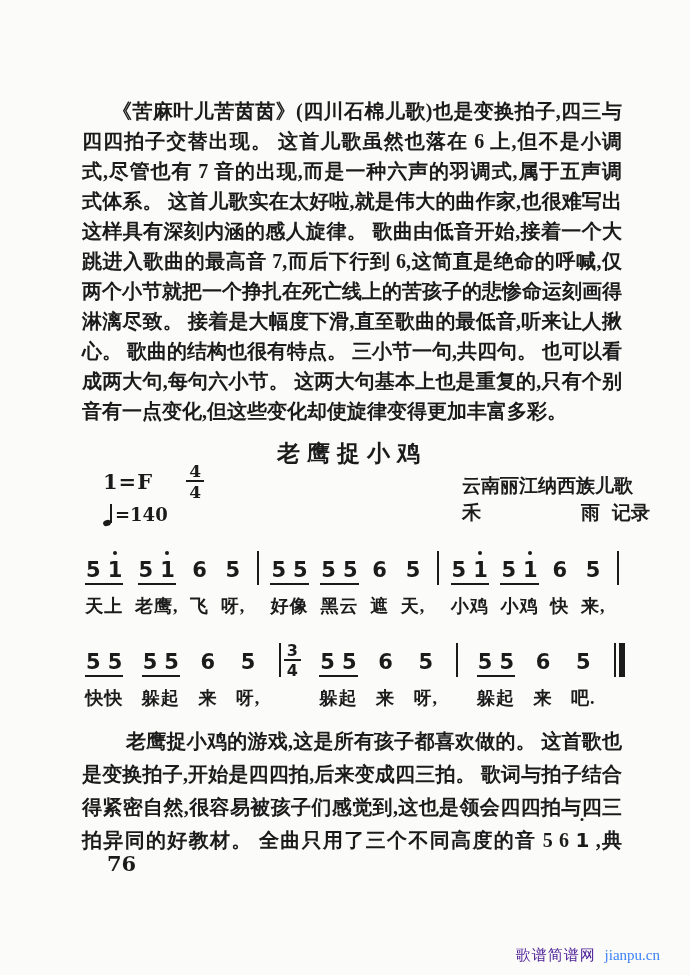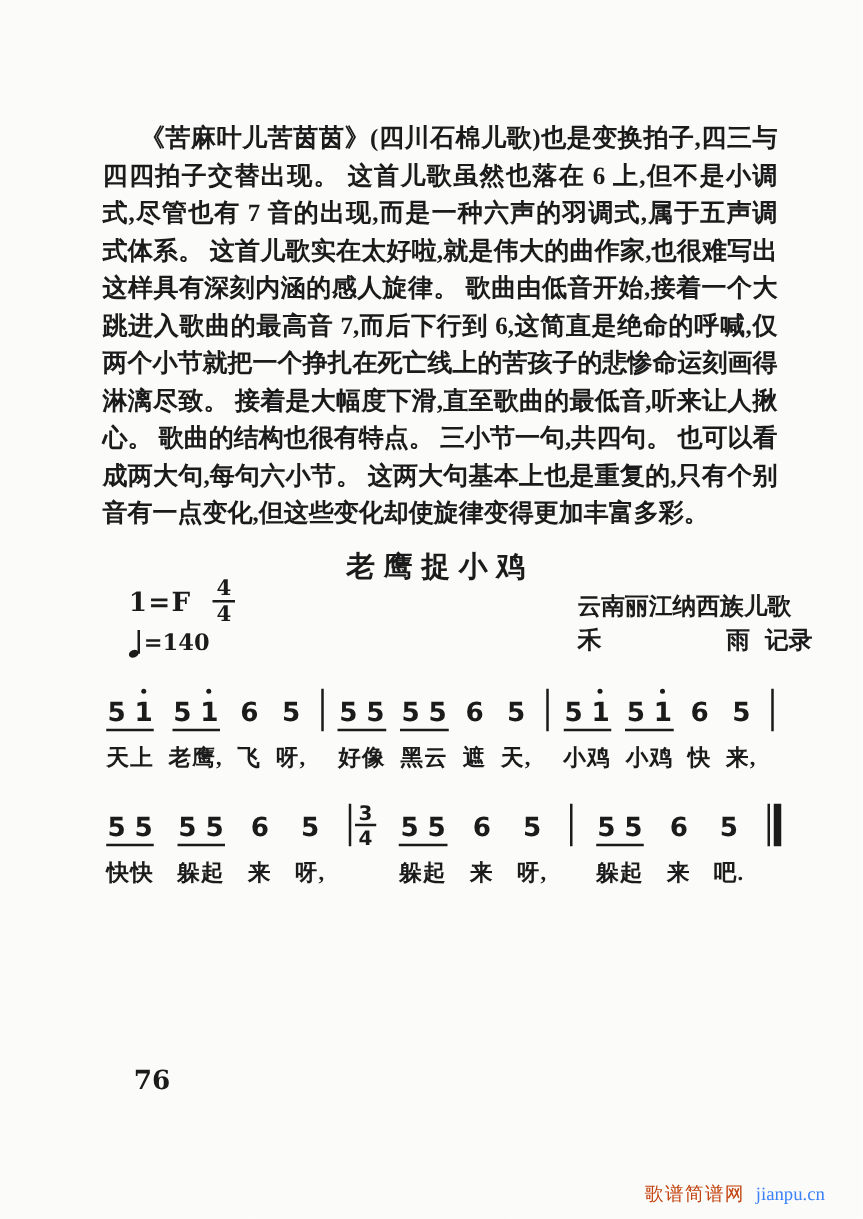--- a/index.html
+++ b/index.html
@@ -17,21 +17,21 @@
   .para2 .line{height:33px;line-height:33px;}
   .para .line.indent1{padding-left:30px;}
   .para .line.indent2{padding-left:44px;}
   .para .line.noj{text-align-last:left;}
   .inhi{position:relative;display:inline-block;font-family:"DejaVu Sans",sans-serif;font-weight:bold;}
   .inhi .hdot{position:absolute;top:-6px;left:50%;transform:translateX(-50%);
     width:3px;height:3px;border-radius:50%;background:currentColor;}
   
   .song-title{position:absolute;top:438px;left:82px;width:540px;text-align:center;
     font-size:23px;font-weight:bold;letter-spacing:7px;}
-  .keysig{position:absolute;left:103px;top:462px;display:flex;align-items:center;gap:17px;
+  .keysig{position:absolute;left:103px;top:462px;display:flex;align-items:center;gap:33px;
     font-weight:bold;}
   .keysig .key{font-size:21px;letter-spacing:1px;font-family:"DejaVu Serif",serif;}
   .frac{display:flex;flex-direction:column;align-items:center;font-family:"DejaVu Serif",serif;}
   .frac .ftop{font-size:17px;line-height:18px;border-bottom:2px solid #1b1b1b;padding:0 3px 0;}
   .frac .fbot{font-size:17px;line-height:18px;padding-top:1px;}
   .tempo{position:absolute;left:103px;top:503px;display:flex;align-items:center;
     font-size:18px;font-weight:bold;font-family:"DejaVu Serif",serif;}
   .qnote{position:relative;width:11px;height:23px;display:inline-block;margin-right:1px;}
   .qnote::before{content:"";position:absolute;bottom:0;left:0;width:8px;height:6px;
     background:#1b1b1b;border-radius:50%;transform:rotate(-20deg);}
@@ -60,21 +60,21 @@
   .tscell .frac{margin-top:1px;}
   .tscell .ftop,.tscell .fbot{font-family:"DejaVu Sans",sans-serif;font-weight:bold;
     font-size:16px;line-height:17px;}
   .endbar{display:flex;gap:3px;margin-top:2px;}
   .endbar .thin{width:2px;height:34px;background:#1b1b1b;}
   .endbar .thick{width:6px;height:34px;background:#1b1b1b;}
   
   .pageno{position:absolute;left:107px;top:851px;font-size:21px;font-weight:600;
     font-family:"DejaVu Serif",serif;}
   .watermark{position:absolute;right:30px;bottom:10px;font-size:15px;letter-spacing:1px;}
-  .wm-name{color:#c2410c;}
+  .wm-name{color:#4c1d95;}
   .wm-url{color:#3b82f6;margin-left:4px;letter-spacing:0;}
 </style>
 </head>
 <body>
 
 <div class="page">
 
   <div class="para para1" id="para1" style="top:96px">
       <div class="line indent1">《苦麻叶儿苦茵茵》(四川石棉儿歌)也是变换拍子,四三与</div>
       <div class="line">四四拍子交替出现。 这首儿歌虽然也落在 6 上,但不是小调</div>
@@ -312,20 +312,26 @@
           </div>
         </div>
         <div class="lyric">吧.</div>
       </div>
       <div class="endbar">
         <div class="thin"></div>
         <div class="thick"></div>
       </div>
     </div>
 
+  <div class="para para2" id="para2" style="top:725px">
+      <div class="line indent2">老鹰捉小鸡的游戏,这是所有孩子都喜欢做的。 这首歌也</div>
+      <div class="line">是变换拍子,开始是四四拍,后来变成四三拍。 歌词与拍子结合</div>
+      <div class="line">得紧密自然,很容易被孩子们感觉到,这也是领会四四拍与四三</div>
+      <div class="line"><span>拍异同的好教材。 全曲只用了三个不同高度的音 5  6  </span><span class="inhi">1<span class="hdot"></span></span><span>  ,典</span></div>
+    </div>
 
   <div class="pageno">76</div>
 
   <div class="watermark">
     <span class="wm-name">歌谱简谱网</span>
     <span class="wm-url">jianpu.cn</span>
   </div>
 
 </div>
 

